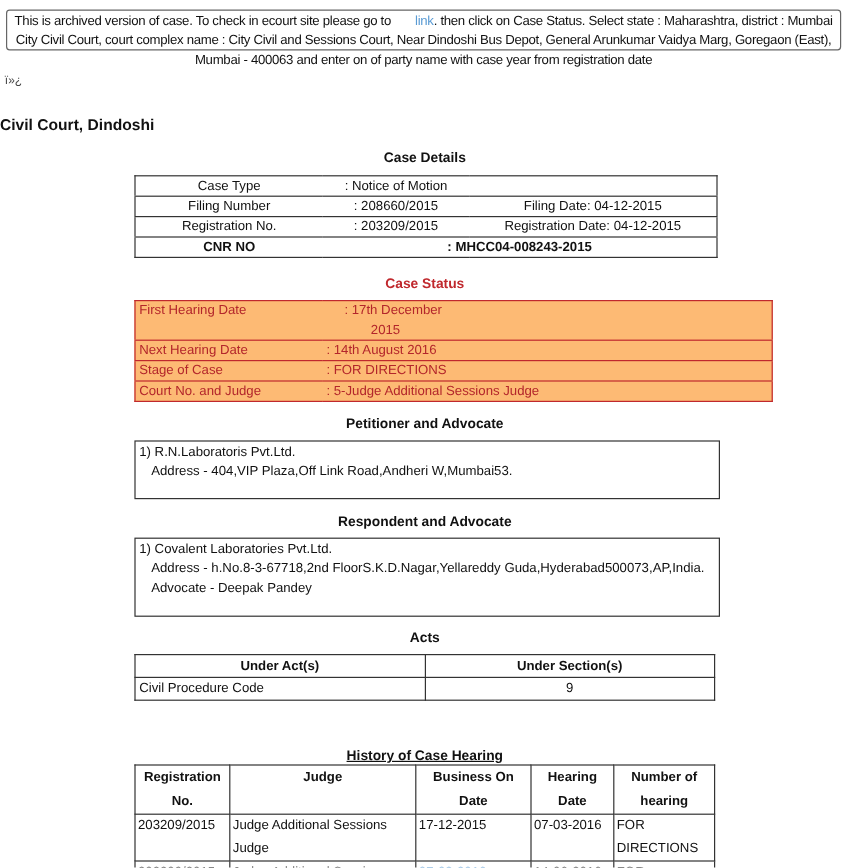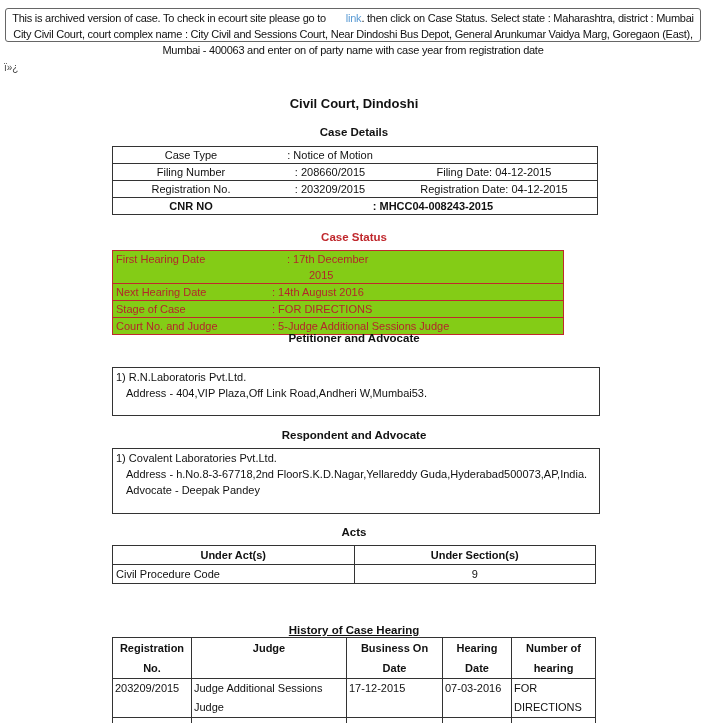--- a/index.html
+++ b/index.html
@@ -9,34 +9,34 @@
     font-size: 11px;
   }
   .notice {
     position: absolute; left: 5px; top: 8px; width: 696px; height: 34px;
     border: 1px solid #666; border-radius: 3px;
     font-size: 11px; line-height: 16px; text-align: center;
     box-sizing: border-box; padding: 1px 2px; letter-spacing: -0.25px;
   }
   .notice a { color: #5a9bd4; text-decoration: none; padding-left: 20px; }
   .bom { position: absolute; left: 4px; top: 62px; font-size: 10px; color: #444; }
-  .page-title { position: absolute; left: 0; width: 708px; top: 96px; text-align: center; font-weight: bold; font-size: 13px; }
+  .page-title { position: absolute; left: 0; width: 708px; top: 96px; font-weight: bold; font-size: 13px; }
   .sec-title { position: absolute; left: 0; width: 708px; text-align: center; font-weight: bold; font-size: 11.5px; }
   .sec-title.red { color: #c0282d; }
 
   table { border-collapse: collapse; position: absolute; font-size: 11px; }
   td, th { padding: 0 3px; height: 16px; line-height: 16px; vertical-align: top; }
 
   .details { left: 112px; top: 146px; width: 486px; border: 1px solid #333; }
   .details td { border-bottom: 1px solid #333; text-align: center; }
   .details tr:last-child td { border-bottom: none; font-weight: bold; }
   .details td.c1 { width: 150px; }
   .details td.c2 { width: 116px; }
 
-  .status { left: 112px; top: 250px; width: 452px; border: 1px solid #c0282d; background: #84cc16; color: #b3262b; }
+  .status { left: 112px; top: 250px; width: 532px; border: 1px solid #c0282d; background: #fdba74; color: #b3262b; }
   .status td { border-bottom: 1px solid #c0282d; }
   .status tr:last-child td { border-bottom: none; }
   .status td.c1 { width: 150px; }
   .status .fh { padding-left: 18px; }
   .status .fh2 { display: block; padding-left: 22px; }
 
   .party-box {
     position: absolute; left: 112px; width: 488px; border: 1px solid #333;
     box-sizing: border-box; padding: 1px 3px; line-height: 16px; font-size: 11px;
   }
@@ -106,21 +106,21 @@
     <td class="c1">Stage of Case</td>
     <td>: FOR DIRECTIONS</td>
   </tr>
   <tr>
     <td class="c1">Court No. and Judge</td>
     <td>: 5-Judge Additional Sessions Judge</td>
   </tr>
 </tbody>
   </table>
 
-<div class="sec-title" style="top:332px;">Petitioner and Advocate</div>
+<div class="sec-title" style="top:348px;">Petitioner and Advocate</div>
 <div class="party-box" style="top:367px; height:49px;">
   <div>1) R.N.Laboratoris Pvt.Ltd.</div>
   <div class="sub">Address - 404,VIP Plaza,Off Link Road,Andheri W,Mumbai53.</div>
 </div>
 
 <div class="sec-title" style="top:429px;">Respondent and Advocate</div>
 <div class="party-box" style="top:448px; height:66px;">
   <div>1) Covalent Laboratories Pvt.Ltd.</div>
   <div class="sub">Address - h.No.8-3-67718,2nd FloorS.K.D.Nagar,Yellareddy Guda,Hyderabad500073,AP,India.</div>
   <div class="sub">Advocate - Deepak Pandey</div>

